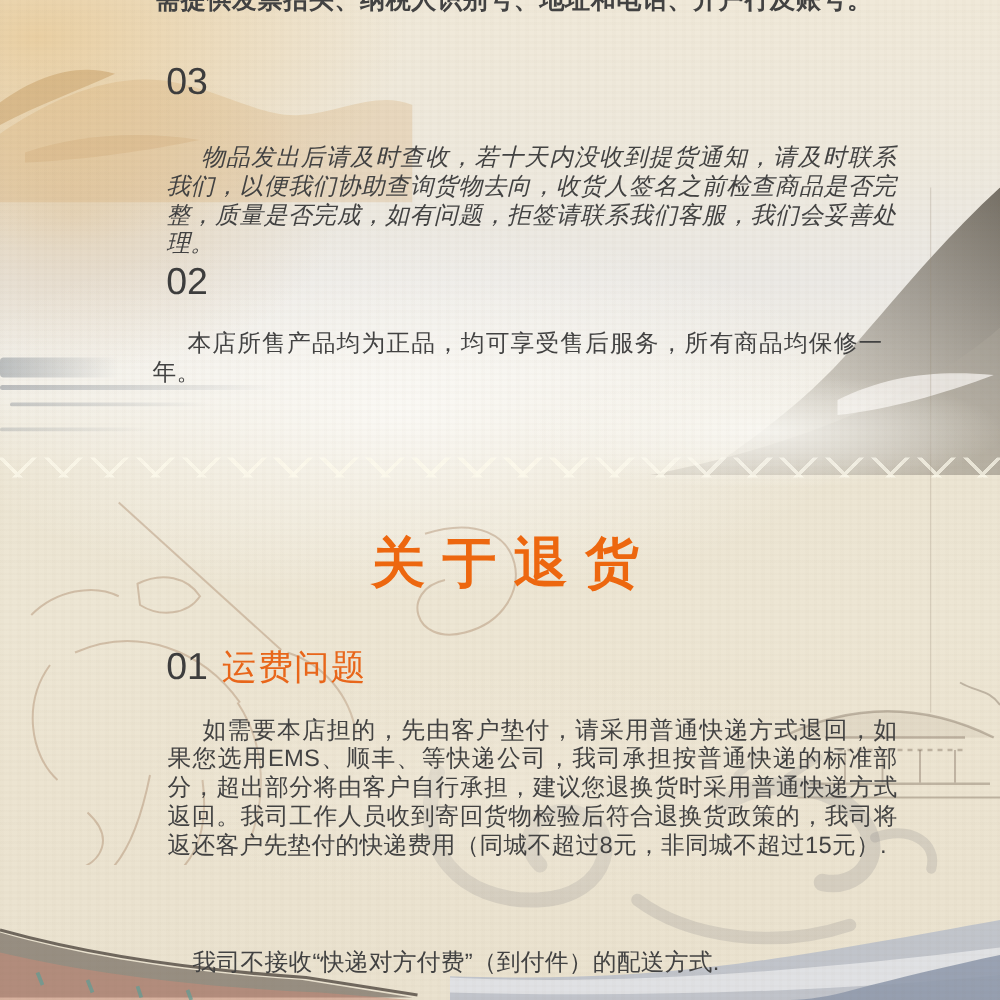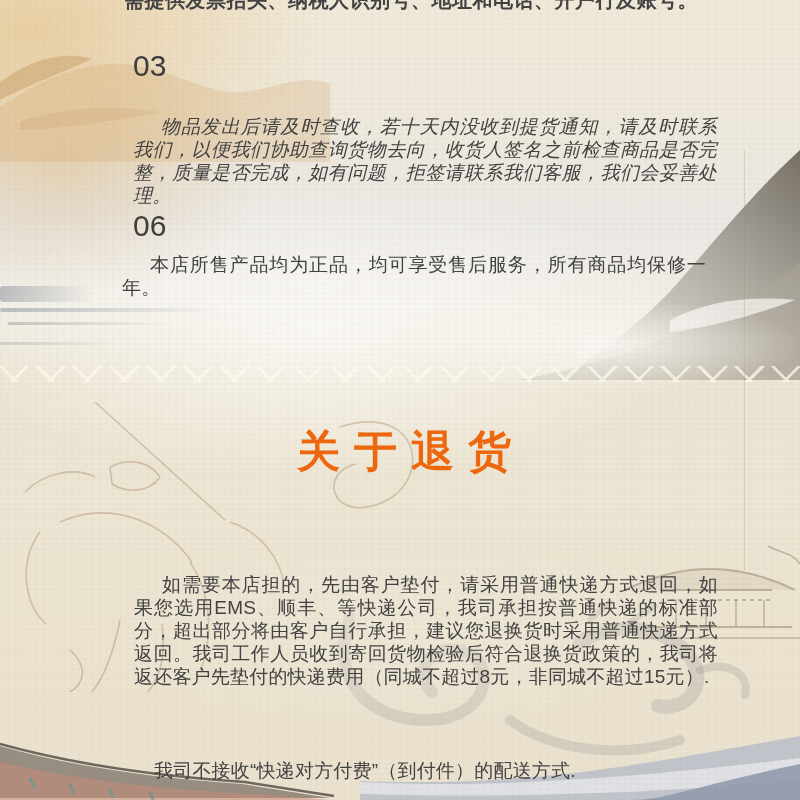--- a/index.html
+++ b/index.html
@@ -129,24 +129,30 @@
 
   <div class="sec" style="top:50px;">
     <div class="hd">
       <span class="num">03</span>
     </div>
   </div>
   <p class="para" style="top:104px;margin:11px;font-style:italic;">物品发出后请及时查收，若十天内没收到提货通知，请及时联系我们，以便我们协助查询货物去向，收货人签名之前检查商品是否完整，质量是否完成，如有问题，拒签请联系我们客服，我们会妥善处理。</p>
 
   <div class="sec" style="top:210px;">
     <div class="hd">
-      <span class="num">06</span>
+      <span class="num">02</span>
     </div>
   </div>
-  <p class="para" style="top:253px;margin:0;">本店所售产品均为正品，均可享受售后服务，所有商品均保修一年。</p>
+  <p class="para" style="top:264px;margin:0;">本店所售产品均为正品，均可享受售后服务，所有商品均保修一年。</p>
 
   <h1 class="big-title">关于退货</h1>
 
+  <div class="sec" style="top:518px;">
+    <div class="hd">
+      <span class="num">01</span>
+      <span class="ttl">运费问题</span>
+    </div>
+  </div>
   <p class="para" style="top:561px;margin:12px;">如需要本店担的，先由客户垫付，请采用普通快递方式退回，如果您选用EMS、顺丰、等快递公司，我司承担按普通快递的标准部分，超出部分将由客户自行承担，建议您退换货时采用普通快递方式返回。我司工作人员收到寄回货物检验后符合退换货政策的，我司将返还客户先垫付的快递费用（同城不超过8元，非同城不超过15元）.</p>
 
   <p class="para" style="top:755px;margin:4px;">我司不接收“快递对方付费”（到付件）的配送方式.</p>
 
 </div>
 
 </body></html>

